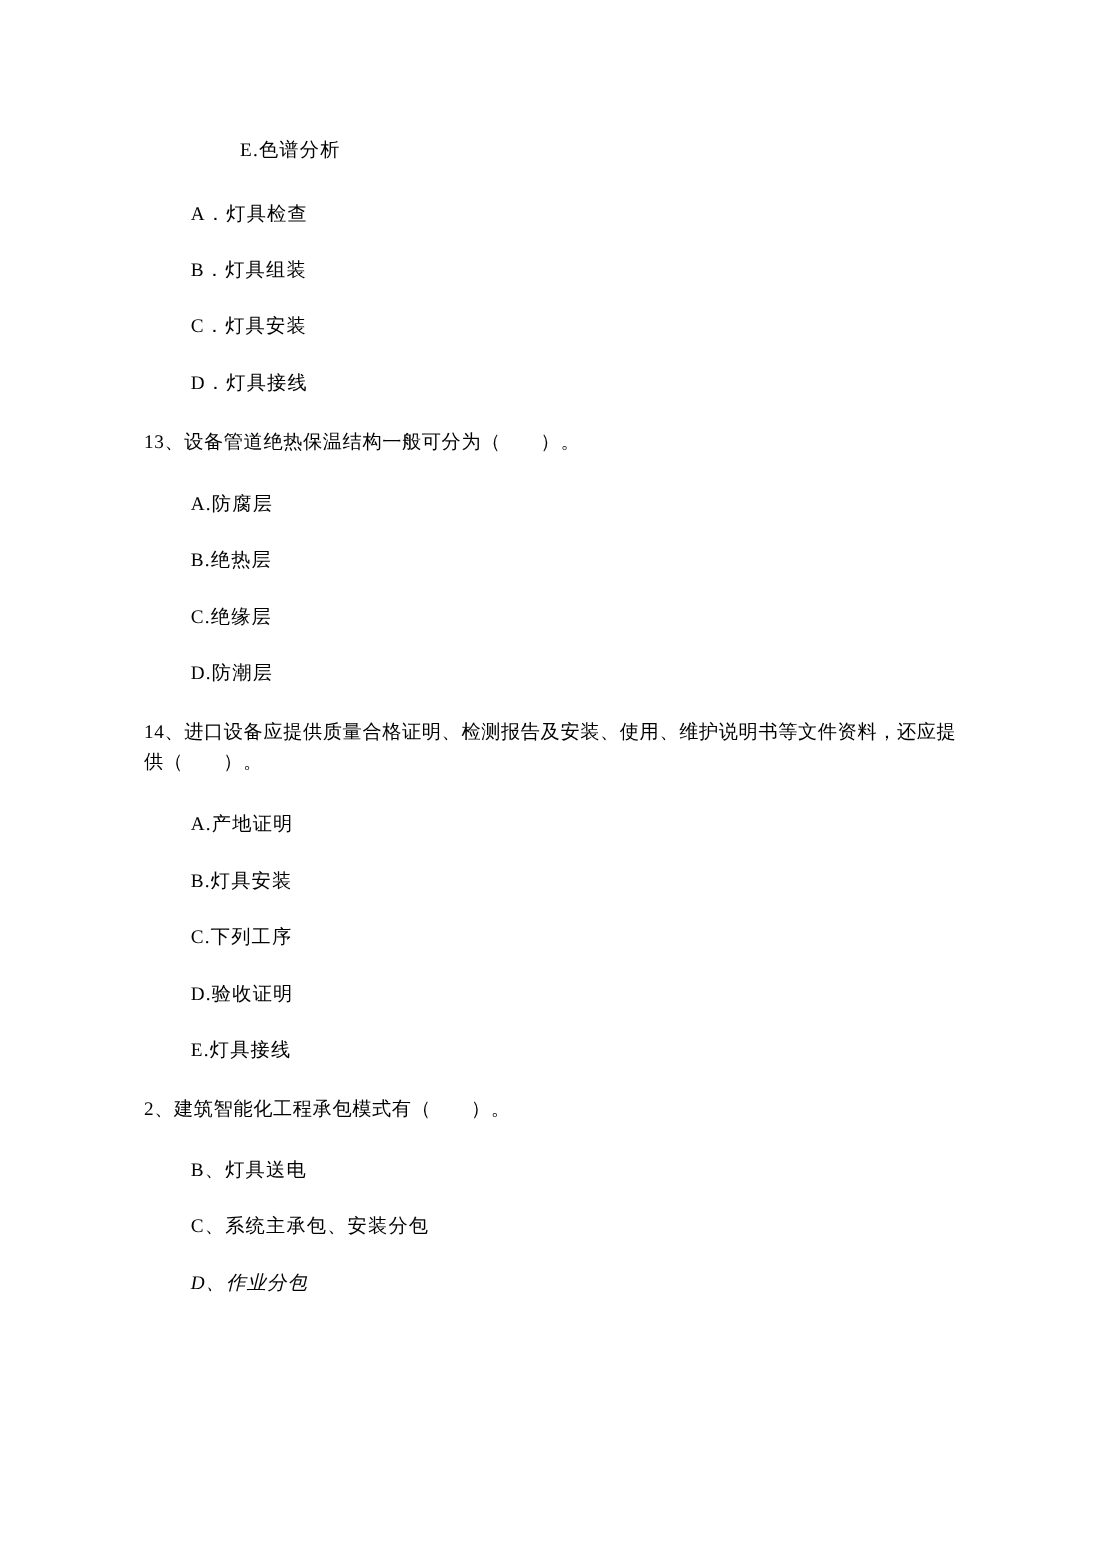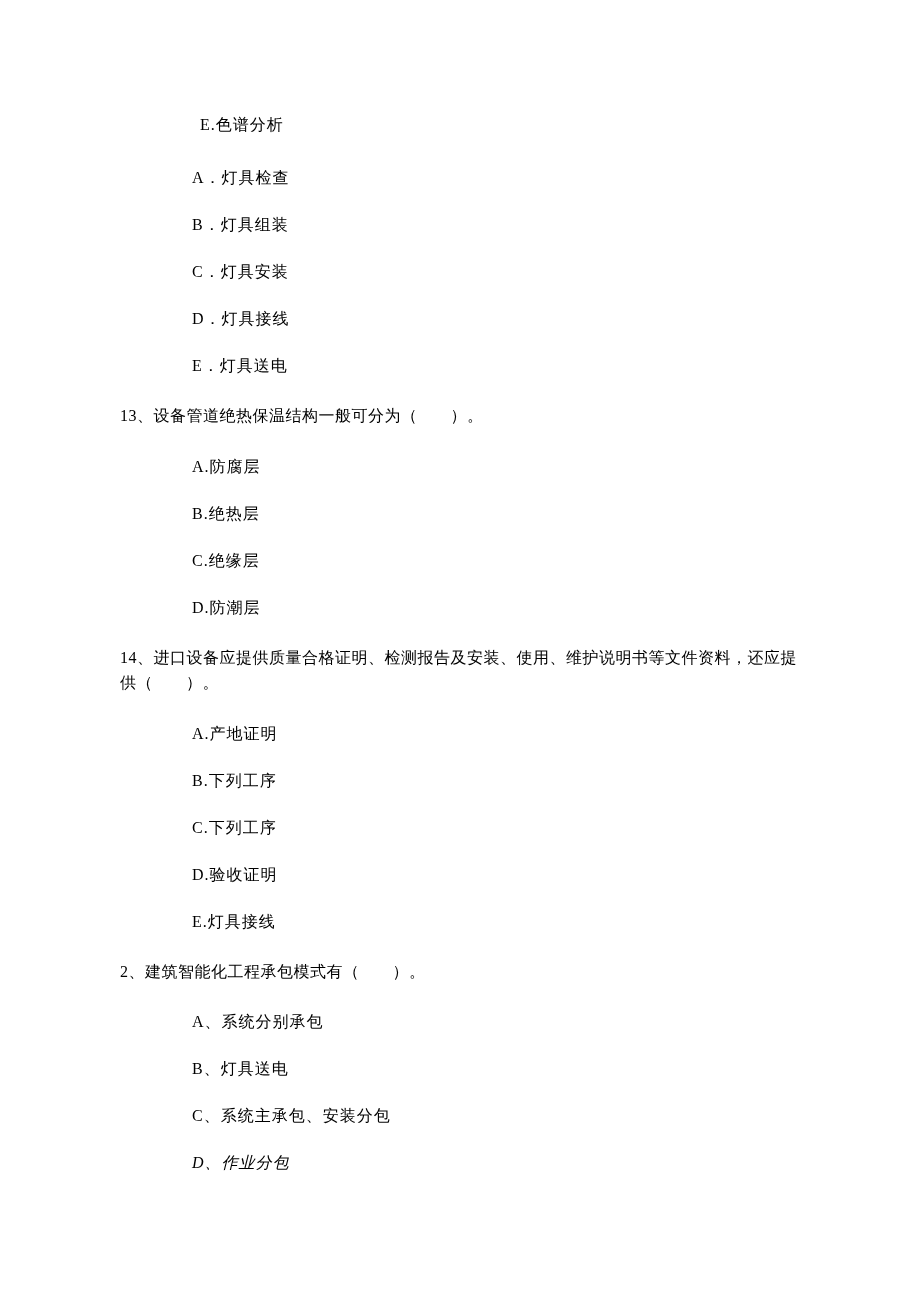--- a/index.html
+++ b/index.html
@@ -20,54 +20,52 @@
       margin-left: 80px;
       margin-bottom: 32px;
       letter-spacing: 1px;
     }
     .question-stem {
       margin-bottom: 28px;
       line-height: 1.6;
       letter-spacing: 0.5px;
     }
     .option {
-      margin-left: 72px;
+      margin-left: 39px;
       margin-bottom: 26px;
       letter-spacing: 1px;
     }
     .option:last-of-type {
       margin-bottom: 32px;
       font-style: italic;
     }
   </style>
 </head>
 <body>
 
 <div class="page">
 
   <div class="leftover-option">E.色谱分析</div>
 
   <div class="option">A．灯具检查</div>
   <div class="option">B．灯具组装</div>
   <div class="option">C．灯具安装</div>
   <div class="option">D．灯具接线</div>
-  <div class="option">E．灯具送电</div>
 
   <div class="question-stem">13、设备管道绝热保温结构一般可分为（　　）。</div>
   <div class="option">A.防腐层</div>
   <div class="option">B.绝热层</div>
   <div class="option">C.绝缘层</div>
   <div class="option">D.防潮层</div>
 
   <div class="question-stem">14、进口设备应提供质量合格证明、检测报告及安装、使用、维护说明书等文件资料，还应提供（　　）。</div>
   <div class="option">A.产地证明</div>
-  <div class="option">B.下列工序</div>
+  <div class="option">B.灯具安装</div>
   <div class="option">C.下列工序</div>
   <div class="option">D.验收证明</div>
   <div class="option">E.灯具接线</div>
 
   <div class="question-stem">2、建筑智能化工程承包模式有（　　）。</div>
-  <div class="option">A、系统分别承包</div>
   <div class="option">B、灯具送电</div>
   <div class="option">C、系统主承包、安装分包</div>
   <div class="option">D、作业分包</div>
 
 </div>
 
 </body></html>

